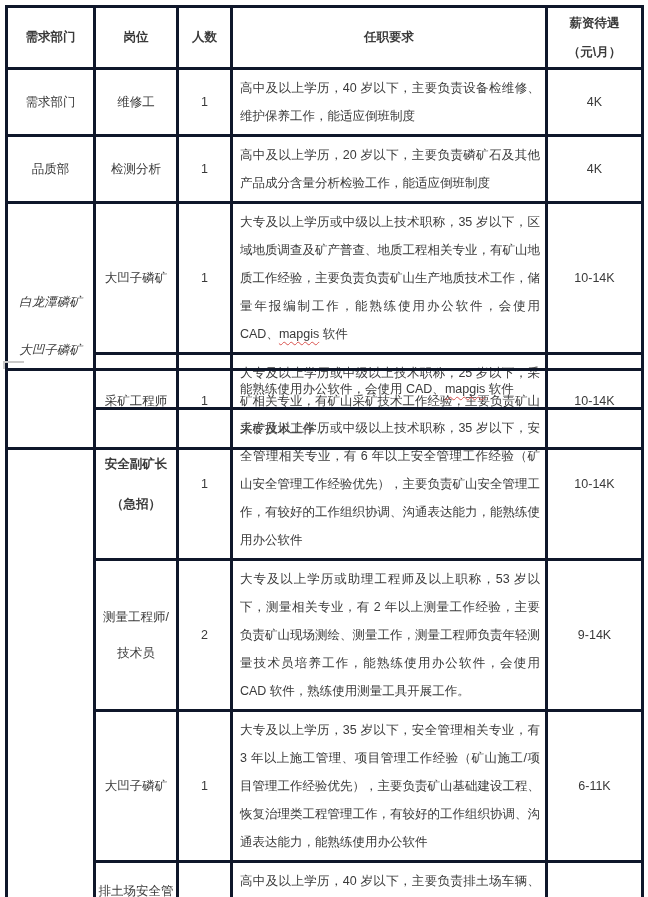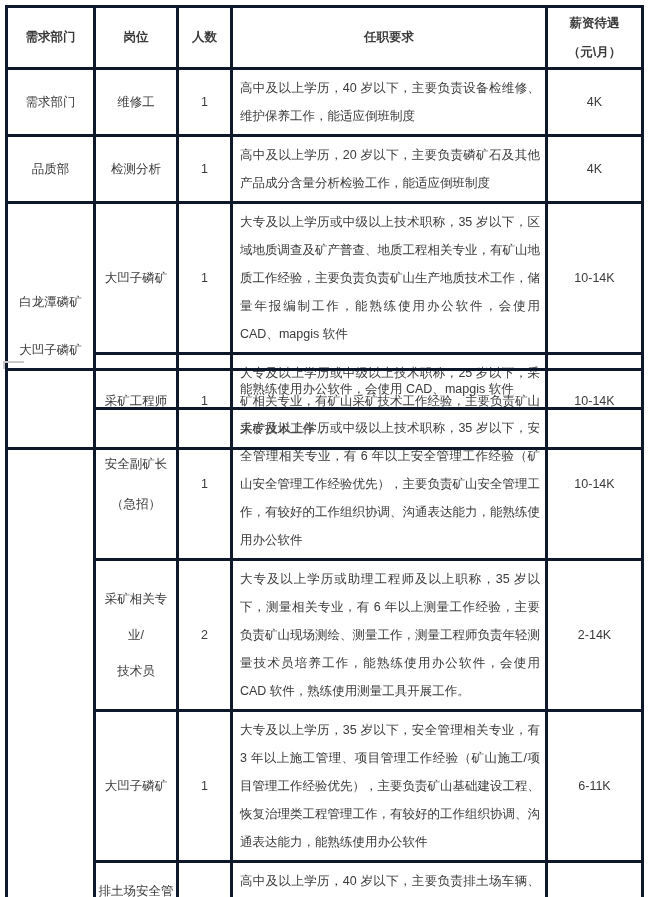--- a/index.html
+++ b/index.html
@@ -40,29 +40,30 @@
     text-align: center;
     vertical-align: middle;
     white-space: pre-line;
     line-height: 36px;
     padding: 0 2px;
   }
   td.hdr {
     font-weight: bold;
     line-height: 29px;
   }
-  td.dept-merged { line-height: 48px; }
-  td.pos-emph { font-weight: normal; line-height: 40px; text-align: center; }
+  td.dept-merged { line-height: 48px; font-style: italic; }
+  td.pos-emph { font-weight: bold; line-height: 40px; text-align: center; }
   td.req {
     text-align: justify;
     vertical-align: middle;
     line-height: 28px;
     padding: 4px 5px 4px 7px;
   }
   .misspell {
+    text-decoration: underline;
     text-decoration-style: wavy;
     text-decoration-color: #d9534f;
     text-decoration-thickness: 1px;
     text-underline-offset: 3px;
   }
   .h62  { height: 62px; }
   .h55  { height: 55px; }
   .h56  { height: 56px; }
   .h123 { height: 123px; }
   .h51  { height: 51px; }
@@ -153,25 +154,25 @@
         <td class="mid"></td>
       </tr>
       <tr class="h117">
         <td class="mid pos-emph">安全副矿长
 （急招）</td>
         <td class="mid">1</td>
         <td class="req req-text">大专及以上学历或中级以上技术职称，35 岁以下，安全管理相关专业，有 6 年以上安全管理工作经验（矿山安全管理工作经验优先），主要负责矿山安全管理工作，有较好的工作组织协调、沟通表达能力，能熟练使用办公软件</td>
         <td class="mid">10-14K</td>
       </tr>
       <tr class="h144">
-        <td class="mid">采矿相关专业/
+        <td class="mid">测量工程师/
 技术员</td>
         <td class="mid">2</td>
-        <td class="req req-text">大专及以上学历或助理工程师及以上职称，35 岁以下，测量相关专业，有 6 年以上测量工作经验，主要负责矿山现场测绘、测量工作，测量工程师负责年轻测量技术员培养工作，能熟练使用办公软件，会使用 CAD 软件，熟练使用测量工具开展工作。</td>
-        <td class="mid">2-14K</td>
+        <td class="req req-text">大专及以上学历或助理工程师及以上职称，53 岁以下，测量相关专业，有 2 年以上测量工作经验，主要负责矿山现场测绘、测量工作，测量工程师负责年轻测量技术员培养工作，能熟练使用办公软件，会使用 CAD 软件，熟练使用测量工具开展工作。</td>
+        <td class="mid">9-14K</td>
       </tr>
       <tr class="h147">
         <td class="mid">大凹子磷矿</td>
         <td class="mid">1</td>
         <td class="req req-text">大专及以上学历，35 岁以下，安全管理相关专业，有 3 年以上施工管理、项目管理工作经验（矿山施工/项目管理工作经验优先），主要负责矿山基础建设工程、恢复治理类工程管理工作，有较好的工作组织协调、沟通表达能力，能熟练使用办公软件</td>
         <td class="mid">6-11K</td>
       </tr>
       <tr class="h86">
         <td class="mid">排土场安全管
 理</td>

